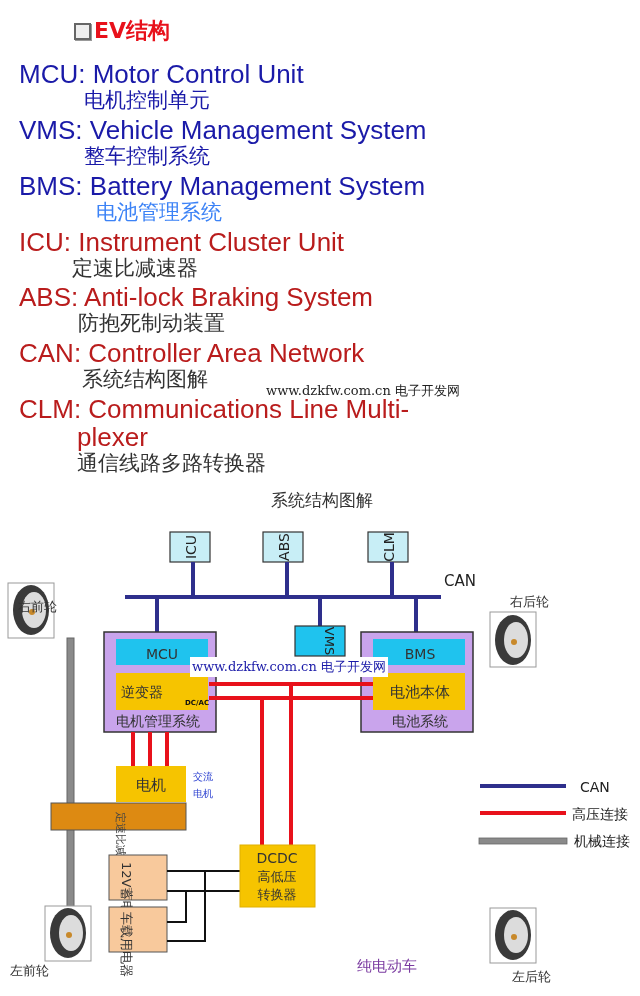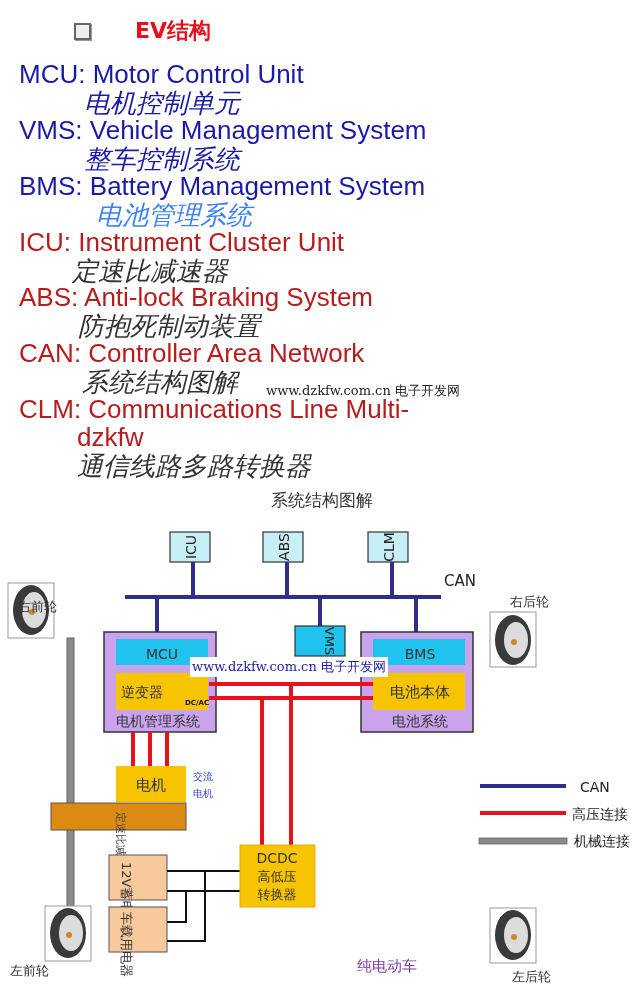--- a/index.html
+++ b/index.html
@@ -1,21 +1,21 @@
 <!DOCTYPE html>
 <html><head>
 <meta charset="utf-8">
 <style>
   html,body{margin:0;padding:0;background:#fff;}
   body{width:640px;height:996px;position:relative;overflow:hidden;font-family:"DejaVu Sans",sans-serif;}
   .abs{position:absolute;}
-  .title{left:74px;top:16px;font-size:22px;font-weight:bold;color:#e8111b;display:flex;align-items:center;gap:41px;}
+  .title{left:74px;top:16px;font-size:22px;font-weight:bold;color:#e8111b;display:flex;align-items:center;}
   .chk{display:inline-block;width:13px;height:13px;border:2px solid #666;background:#eee;margin-right:3px;box-shadow:1px 1px 0 #999;}
   .en{font-family:"Liberation Sans",sans-serif;font-size:26px;white-space:nowrap;}
-  .cn{font-size:26px;white-space:nowrap;font-style:italic;}
+  .cn{font-size:21px;white-space:nowrap;}
   .blue{color:#1a1aa8;}
   .black{color:#b91c1c;}
   .cncolor{color:#333;}
   .wm{font-family:"DejaVu Serif",serif;font-size:13px;color:#222;background:rgba(255,255,255,0.85);white-space:nowrap;}
   .wm2{font-family:"DejaVu Serif",serif;font-size:13px;color:#1a1aa8;background:#fff;white-space:nowrap;padding:1px 2px;}
   svg text{font-family:"DejaVu Sans",sans-serif;}
 </style>
 </head>
 <body>
 
@@ -41,21 +41,21 @@
 
 <div class="abs en black" style="left:19px;top:338px;">CAN: Controller Area Network</div>
 <div class="abs cn cncolor" style="left:82px;top:365px;">系统结构图解</div>
 
 <div class="abs wm" style="left:266px;top:382px;">
   <span>www.dzkfw.com.cn</span>
   <span style="font-family:'DejaVu Sans',sans-serif;">电子开发网</span>
 </div>
 
 <div class="abs en black" style="left:19px;top:394px;">CLM: Communications Line Multi-</div>
-<div class="abs en black" style="left:77px;top:422px;">dzkfw</div>
+<div class="abs en black" style="left:77px;top:422px;">plexer</div>
 <div class="abs cn cncolor" style="left:77px;top:449px;">通信线路多路转换器</div>
 
 <svg class="abs" style="left:0;top:480px;" width="640" height="516" viewBox="0 480 640 516">
 
   <text x="322" y="506" text-anchor="middle" font-size="17" fill="#333">系统结构图解</text>
 
   <rect x="67" y="638" width="7" height="318" fill="#8a8a8a" stroke="#666" stroke-width="1"></rect>
 
   <g>
     <rect x="170" y="532" width="40" height="30" fill="#c8eef6" stroke="#333" stroke-width="1.2"></rect>

